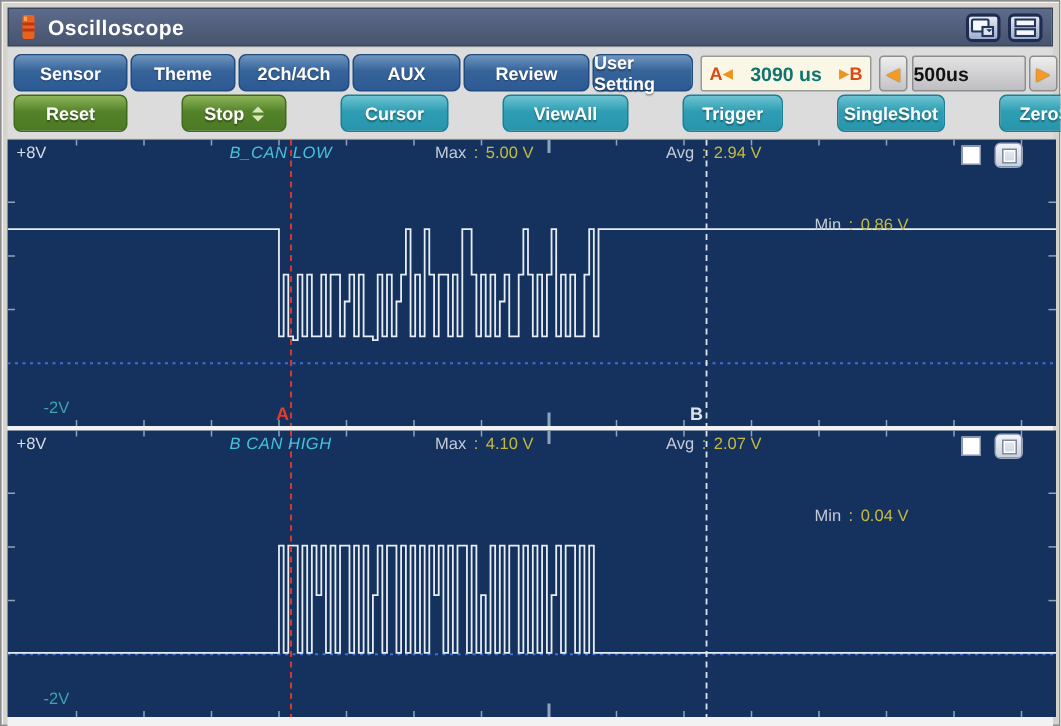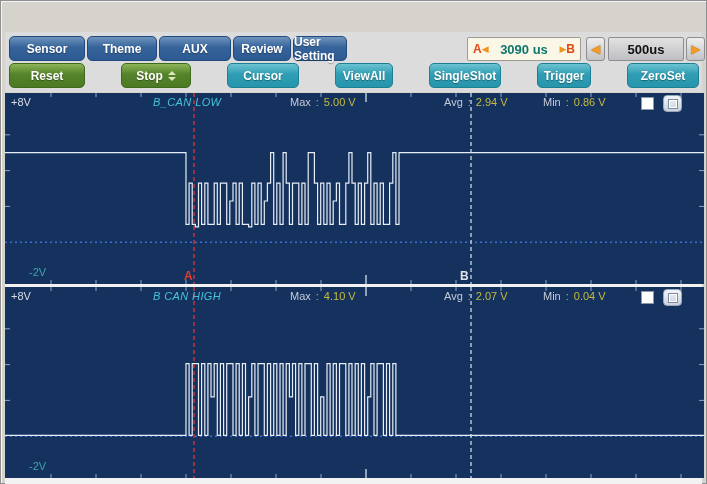--- a/index.html
+++ b/index.html
@@ -29,79 +29,106 @@
   .btnrow { position:absolute; left:4px; display:flex; gap:2px; }
   .row1 { top:4px; } .row2 { top:31px;gap:36px; }
   .tbtn {
     height:25px; border-radius:5px; color:#ffffff; font-size:12px; font-weight:bold;
     display:flex; align-items:center; justify-content:center; cursor:pointer;
     text-shadow:0 1px 1px rgba(0,0,0,.35); gap:5px;
   }
   .blue  { background:linear-gradient(#6f94bd,#35639a 45%,#2d5a92); border:1px solid #204b7e; }
   .teal  { background:linear-gradient(#6cc3d2,#2f9db3 45%,#2795ab); border:1px solid #1b7f95; }
   .green { background:linear-gradient(#8db459,#55832a 45%,#4c7a24); border:1px solid #3f6a1c; }
-  .w76{width:76px}.w70{width:70px}.w74{width:74px}.w72{width:72px}.w77{width:58px}.w75{width:54px}
+  .w76{width:76px}.w70{width:70px}.w74{width:74px}.w72{width:72px}.w77{width:84px}.w75{width:67px}
   .spin { display:flex; flex-direction:column; gap:2px; }
   .spin i { display:block; width:0; height:0; border-left:4px solid transparent; border-right:4px solid transparent; }
   .spin .up { border-bottom:4px solid #d9e7b9; }
   .spin .dn { border-top:4px solid #d9e7b9; }
   .cursor-readout {
     position:absolute; left:462px; top:5px; width:114px; height:24px;
     background:#faf7e6; border:1px solid #9a9a96; border-radius:2px;
     display:flex; align-items:center; padding:0 5px; font-size:12px;
   }
   .ab-letter { color:#e04812; font-weight:bold; font-size:12px; }
   .o-arrow { color:#f0931c; font-size:9px; }
   .cr-value { flex:1; text-align:center; color:#0f766e; font-weight:bold; font-size:13px; }
   .nav-arrow {
     position:absolute; top:5px; width:19px; height:24px; border:1px solid #8d8d8d; border-radius:3px;
     background:linear-gradient(#eeeeee,#c3c3c7); display:flex; align-items:center; justify-content:center;
     color:#f59a23; font-size:12px; cursor:pointer; text-shadow:0 0 1px #7a4a00;
   }
   .timebase-box {
     position:absolute; left:603px; top:5px; width:76px; height:24px;
     background:linear-gradient(#e2e2e2,#bfbfc3); border:1px solid #8d8d8d; border-radius:2px;
-    display:flex; align-items:center; justify-content:center;
+    display:flex; align-items:center; 
     color:#111; font-size:13px; font-weight:bold;
   }
   
   .screen { position:absolute; left:4px; top:92px; right:4px; height:440px; background:#f2f2f2; }
   .panel { position:absolute; left:0; width:699px; height:191px; background:#15325f; overflow:hidden; }
   .panel1 { top:0; } .panel2 { top:194px; }
   .panel svg { position:absolute; inset:0; width:100%; height:100%; }
   .pl { position:absolute; font-size:11px; white-space:nowrap; }
   .vtop { left:6px; top:3px; color:#d8dde5; }
   .vbot { left:24px; bottom:6px; color:#3fa3ae; }
   .chname { left:148px; top:3px; color:#44c3da; letter-spacing:.4px;font-style:italic; }
   .meas { position:absolute; top:3px; display:flex; gap:5px; font-size:11px; }
   .mlabel { color:#c4cbd6; }
   .mcolon, .mvalue { color:#c6ba3e; }
-  .mx { left:285px;justify-content:center; } .av { left:418px;margin-left:21px; } .mn { left:538px; }
+  .mx { left:285px;justify-content:center; } .av { left:418px;margin-left:21px; } .mn { left:538px;margin-top:48px; }
   .sq-fill { position:absolute; top:4px; right:50px; width:13px; height:13px; background:#ffffff; border:1px solid #8a96ab; cursor:pointer; }
   .sq-btn  { position:absolute; top:2px; right:22px; width:19px; height:17px; border-radius:4px;
              background:linear-gradient(#f2f4f8,#c9d1de); border:1px solid #9aa6ba;
              display:flex; align-items:center; justify-content:center; cursor:pointer; }
   .sq-btn i { display:block; width:8px; height:8px; border:1.5px solid #ffffff; outline:1px solid #7d8aa0; background:transparent; }
   .cursor-lab { position:absolute; bottom:1px; font-size:12px; font-weight:bold; }
   .cur-a { color:#e8392b; }
   .cur-b { color:#dde3ea; }
 </style>
 </head>
 <body>
 
 <div class="window">
 
+  <div class="titlebar">
+    <svg class="app-icon" viewBox="0 0 10 16">
+      <rect x="1" y="0" width="8" height="16" rx="1.5" fill="#e8641e"></rect>
+      <rect x="1" y="5" width="8" height="2" fill="#c03414"></rect>
+      <rect x="1" y="9" width="8" height="2" fill="#c03414"></rect>
+      <rect x="2" y="1" width="2" height="3" fill="#f7a24e"></rect>
+    </svg>
+    <span class="title-text">Oscilloscope</span>
+    <div class="win-btns">
+      <div class="winbtn">
+        <svg width="17" height="13" viewBox="0 0 17 13">
+          <rect x="1" y="1" width="11" height="8" rx="1" fill="#f4f7fb" stroke="#24345c" stroke-width="1.4"></rect>
+          <rect x="8" y="6" width="7" height="6" fill="#dfe5ef" stroke="#24345c" stroke-width="1.4"></rect>
+          <path d="M10.5 7.5 l2 2 l2 -2 z" fill="#24345c"></path>
+        </svg>
+      </div>
+      <div class="winbtn">
+        <svg width="15" height="13" viewBox="0 0 15 13">
+          <rect x="1" y="1" width="13" height="4.5" fill="#f4f7fb" stroke="#24345c" stroke-width="1.4"></rect>
+          <rect x="1" y="7.5" width="13" height="4.5" fill="#f4f7fb" stroke="#24345c" stroke-width="1.4"></rect>
+        </svg>
+      </div>
+    </div>
+  </div>
 
   <div class="toolbar">
     <div class="btnrow row1">
       <div class="tbtn blue w76">
           <span>Sensor</span>
         </div>
       <div class="tbtn blue w70">
           <span>Theme</span>
+        </div>
+      <div class="tbtn blue w74">
+          <span>2Ch/4Ch</span>
         </div>
       <div class="tbtn blue w72">
           <span>AUX</span>
         </div>
       <div class="tbtn blue w77">
           <span>Review</span>
         </div>
       <div class="tbtn blue w75">
           <span>User Setting</span>
         </div>
@@ -116,25 +143,25 @@
             <i class="up"></i>
             <i class="dn"></i>
           </span>
       </div>
       <div class="tbtn teal w72">
           <span>Cursor</span>
         </div>
       <div class="tbtn teal w77">
           <span>ViewAll</span>
         </div>
+      <div class="tbtn teal w75">
+          <span>Trigger</span>
+        </div>
       <div class="tbtn teal w72">
           <span>SingleShot</span>
-        </div>
-      <div class="tbtn teal w75">
-          <span>Trigger</span>
         </div>
       <div class="tbtn teal w72">
           <span>ZeroSet</span>
         </div>
     </div>
 
     <div class="cursor-readout">
       <span class="ab-letter">A</span>
       <span class="o-arrow">◀</span>
       <span class="cr-value">3090 us</span>

